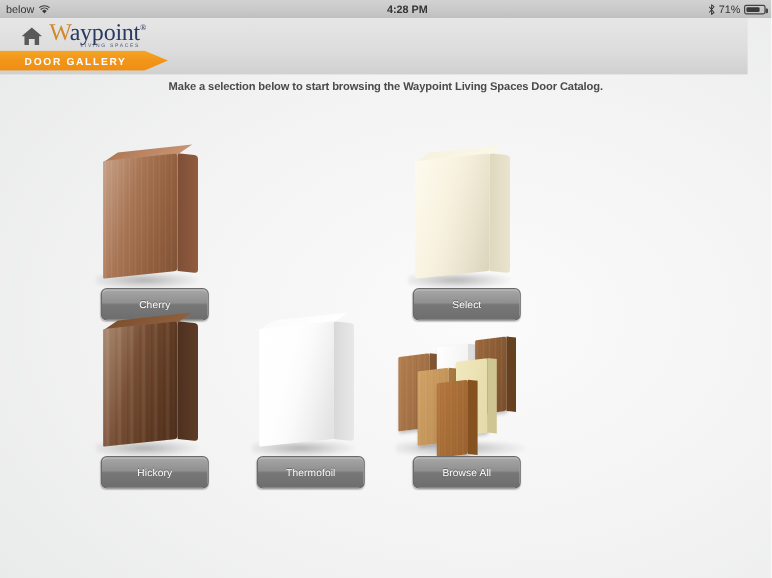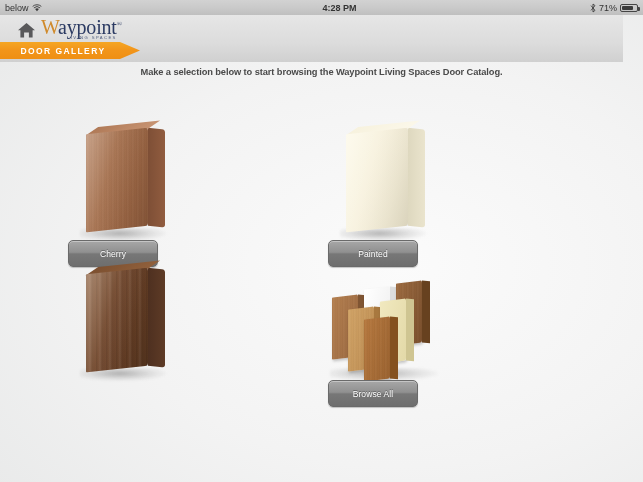--- a/index.html
+++ b/index.html
@@ -251,21 +251,21 @@
     position: absolute;
     inset: 0;
     background: linear-gradient(105deg, rgba(255,255,255,0.30) 0%, rgba(255,255,255,0.06) 38%, rgba(0,0,0,0.05) 72%, rgba(0,0,0,0.12) 100%);
   }
 
   
   .species-button {
     position: absolute;
     left: 0; top: 112px;
     width: 90px;
-    margin-left: 8px;
+    margin-left: 24px;
     height: 27px;
     border-radius: 5px;
     background: linear-gradient(to bottom, #a7a7a7 0%, #909090 45%, #777777 52%, #6e6e6e 100%);
     border: 1px solid #6a6a6a;
     box-shadow: 0 1px 1px rgba(0,0,0,0.22), inset 0 1px 0 rgba(255,255,255,0.35);
     display: flex;
     align-items: center;
     justify-content: center;
     cursor: pointer;
   }
@@ -382,42 +382,60 @@
           <div class="shadow"></div>
           <div class="block">
             <div class="side" style="background:linear-gradient(to right,#ded8bf,#eae4cd);"></div>
             <div class="top" style="background:linear-gradient(to right,#f7f2de,#fbf7e9);"></div>
             <div class="face" style="background:linear-gradient(105deg,#fdf9ea 0%,#f6f0dc 52%,#eae3ca 100%);">
               <div class="gloss" style="opacity:0.55;"></div>
             </div>
           </div>
         </div>
         <div class="species-button">
-          <span>Painted</span>
+          <span>Select</span>
         </div>
       </div>
 
     </div>
 
     <div class="grid-row">
 
       <div class="cell" style="left:60px">
         <div class="sample-stage">
           <div class="shadow"></div>
           <div class="block">
             <div class="side" style="background:linear-gradient(to right,#4e3020,#5e3b26);"></div>
             <div class="top" style="background:linear-gradient(to right,#7d5030,#90603c);"></div>
             <div class="face" style="background:linear-gradient(105deg,#8a5a36 0%,#70452a 45%,#5d3921 100%);">
               <div class="grain wide" style="opacity:0.75;"></div>
               <div class="gloss"></div>
             </div>
           </div>
         </div>
+        <div class="species-button">
+          <span>Hickory</span>
+        </div>
       </div>
 
+      <div class="cell" style="left:190px">
+        <div class="sample-stage">
+          <div class="shadow"></div>
+          <div class="block">
+            <div class="side" style="background:linear-gradient(to right,#d8d8d8,#e8e8e8);"></div>
+            <div class="top" style="background:linear-gradient(to right,#fbfbfb,#ffffff);"></div>
+            <div class="face" style="background:linear-gradient(105deg,#ffffff 0%,#fdfdfd 55%,#ededed 100%);">
+              <div class="gloss" style="opacity:0.45;"></div>
+            </div>
+          </div>
+        </div>
+        <div class="species-button">
+          <span>Thermofoil</span>
+        </div>
+      </div>
 
       <div class="cell" style="left:320px">
         <div class="sample-stage">
           <div class="shadow" style="left:10px;width:108px;"></div>
           <div class="fan">
 
             <div class="fan-piece" style="left:6px;  top:22px; background:linear-gradient(105deg,#b58050,#9a6840);">
                 <div class="pside" style="background:#7f5533;"></div>
                 <div class="grain" style="opacity:0.45;"></div>
               </div>

